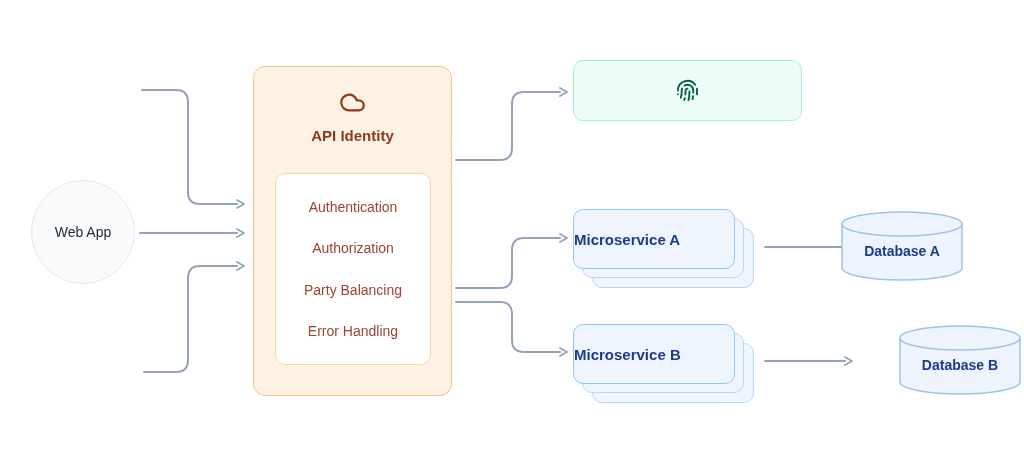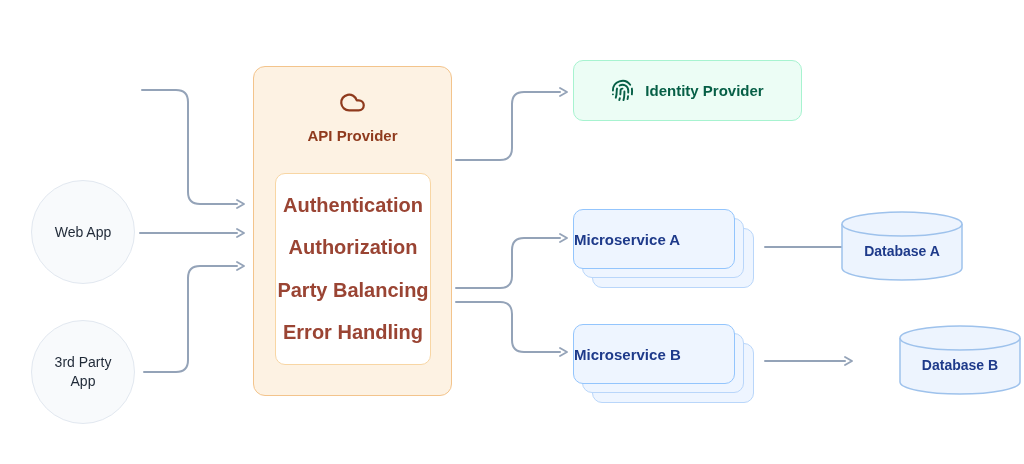--- a/index.html
+++ b/index.html
@@ -33,21 +33,21 @@
     background:var(--gateway-fill);border:1.5px solid var(--gateway-border);border-radius:12px;
     display:flex;flex-direction:column;align-items:center;
   }
   .gw-icon{margin-top:22px;color:var(--gateway-text);}
   .gw-title{margin-top:7px;color:var(--gateway-text);font-size:15px;font-weight:600;}
   .gw-inner{
     position:absolute;left:21px;top:106px;width:156px;height:192px;
     background:#ffffff;border:1.5px solid var(--gateway-inner-border);border-radius:10px;
     display:flex;flex-direction:column;justify-content:space-evenly;align-items:center;
   }
-  .gw-item{color:var(--gateway-item-text);font-size:20px;font-weight:700;}
+  .gw-item{color:var(--gateway-item-text);font-size:14px;font-weight:400;}
 
   .identity{
     position:absolute;left:573px;top:60px;width:229px;height:61px;z-index:2;
     background:var(--identity-fill);border:1.5px solid var(--identity-border);border-radius:10px;
     display:flex;align-items:center;justify-content:center;gap:11px;
     color:var(--identity-text);font-size:15px;font-weight:700;
   }
   .identity .fp{color:var(--identity-text);display:flex;}
 
   .stack{position:absolute;width:182px;height:79px;z-index:2;}
@@ -90,31 +90,28 @@
       <path d="M456 288 H500 Q512 288 512 276 V250 Q512 238 524 238 H560"></path>
       <path d="M456 302 H500 Q512 302 512 314 V340 Q512 352 524 352 H560"></path>
       <path d="M765 247 H845"></path>
       <path d="M765 361 H845"></path>
     </g>
   </svg>
 
   <div class="client c2">
     <span>Web App</span>
   </div>
-  <div class="client c3">
-    <span>3rd Party App</span>
-  </div>
 
   <div class="gateway">
     <span class="gw-icon">
       <svg width="27" height="27" viewBox="0 0 24 24" fill="none" stroke="currentColor" stroke-width="2" stroke-linecap="round" stroke-linejoin="round">
         <path d="M17.5 19H9a7 7 0 1 1 6.71-9h1.79a4.5 4.5 0 1 1 0 9Z"></path>
       </svg>
     </span>
-    <div class="gw-title">API Provider</div>
+    <div class="gw-title">API Identity</div>
     <div class="gw-inner">
       <div class="gw-item">Authentication</div>
       <div class="gw-item">Authorization</div>
       <div class="gw-item">Party Balancing</div>
       <div class="gw-item">Error Handling</div>
     </div>
   </div>
 
   <div class="identity">
     <span class="fp">
@@ -123,21 +120,20 @@
         <path d="M14 13.12c0 2.38 0 6.38-1 8.88"></path>
         <path d="M17.29 21.02c.12-.6.43-2.3.5-3.02"></path>
         <path d="M2 12a10 10 0 0 1 18-6"></path>
         <path d="M2 16h.01"></path>
         <path d="M21.8 16c.2-2 .131-5.354 0-6"></path>
         <path d="M5 19.5C5.5 18 6 15 6 12a6 6 0 0 1 .34-2"></path>
         <path d="M8.65 22c.21-.66.45-1.32.57-2"></path>
         <path d="M9 6.8a6 6 0 0 1 9 5.2v2"></path>
       </svg>
     </span>
-    <span>Identity Provider</span>
   </div>
 
   <div class="stack msA">
     <div class="card back2"></div>
     <div class="card back1"></div>
     <div class="card front">
       <span>Microservice A</span>
     </div>
   </div>
   <div class="stack msB">

